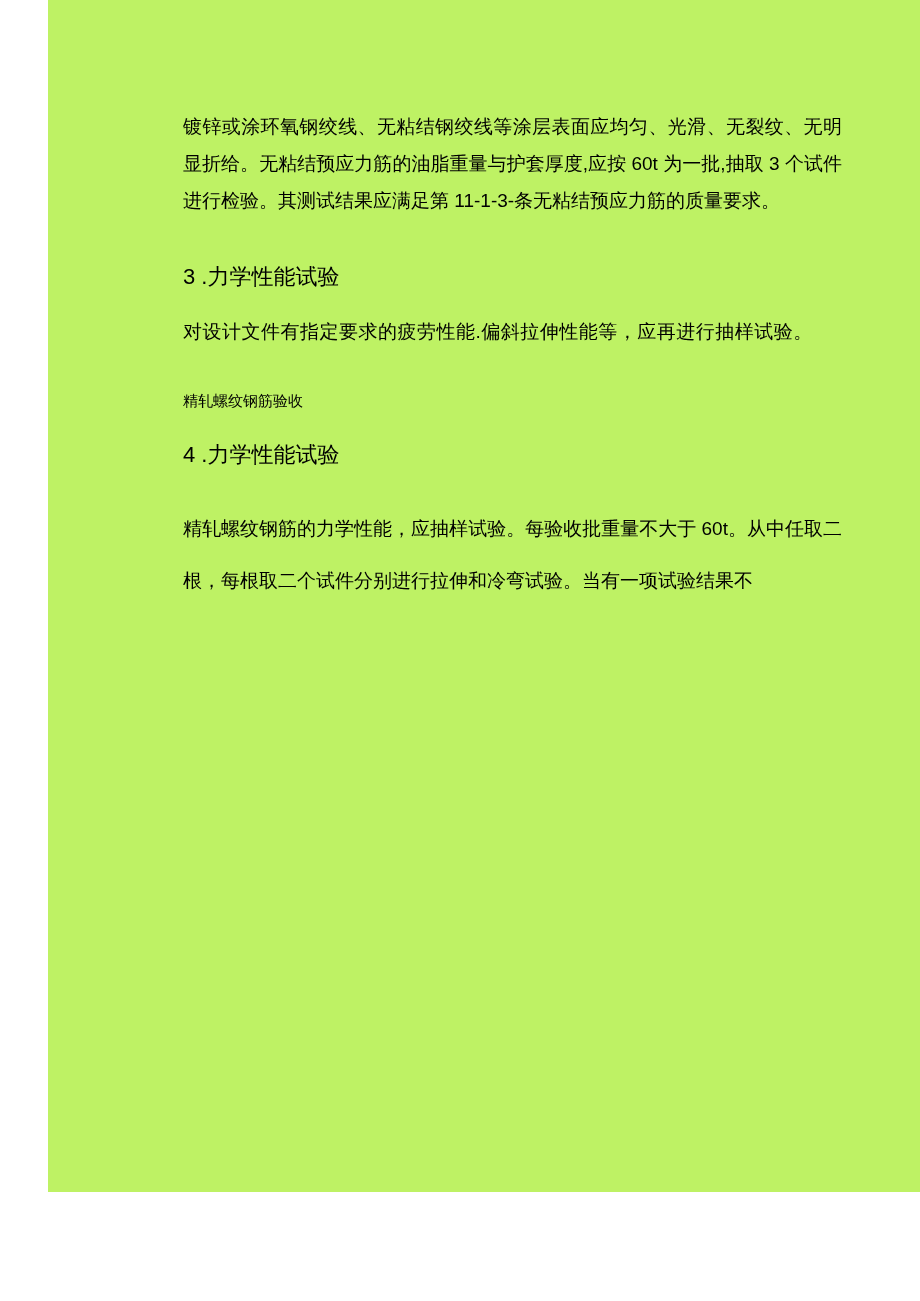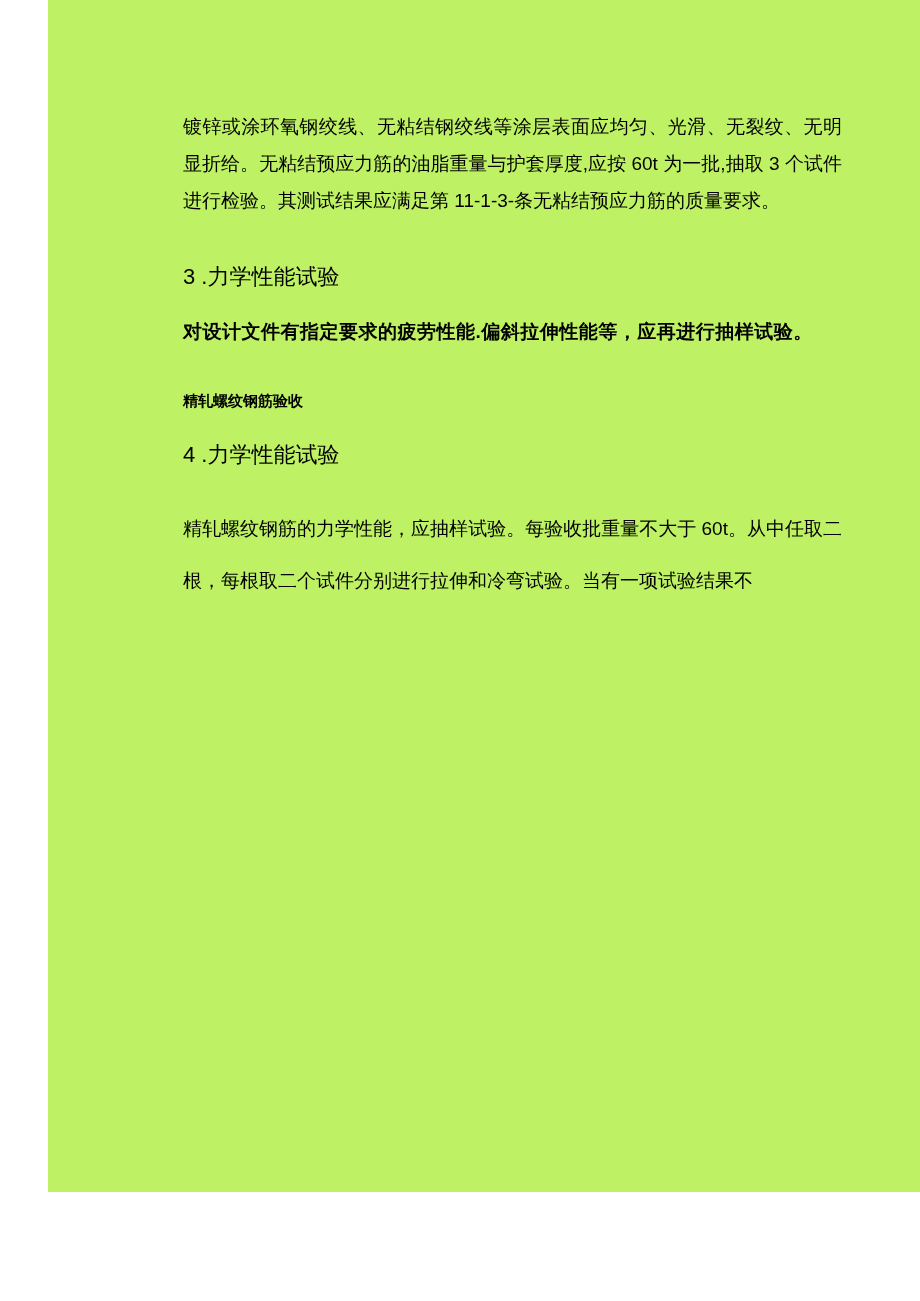--- a/index.html
+++ b/index.html
@@ -40,30 +40,30 @@
   .heading {
     font-size: 22px;
     font-weight: normal;
     margin: 0;
     line-height: 24px;
   }
   .heading.h-num1 { margin-top: 46px; }
   .heading.h-num2 { margin-top: 32px; }
   .bold-line {
     font-size: 19px;
-    font-weight: bold;
+    font-weight: normal;
     margin: 0;
     margin-top: 28px;
     line-height: 30px;
     letter-spacing: 0.5px;
     white-space: nowrap;
   }
   .small-heading {
     font-size: 15px;
-    font-weight: bold;
+    font-weight: normal;
     margin: 0;
     margin-top: 44px;
     line-height: 20px;
   }
   .gap-p2    { margin-top: 50px; }
   .gap-p4    { margin-top: 40px; }
   .gap-p5    { margin-top: 36px; }
 </style>
 </head>
 <body>

